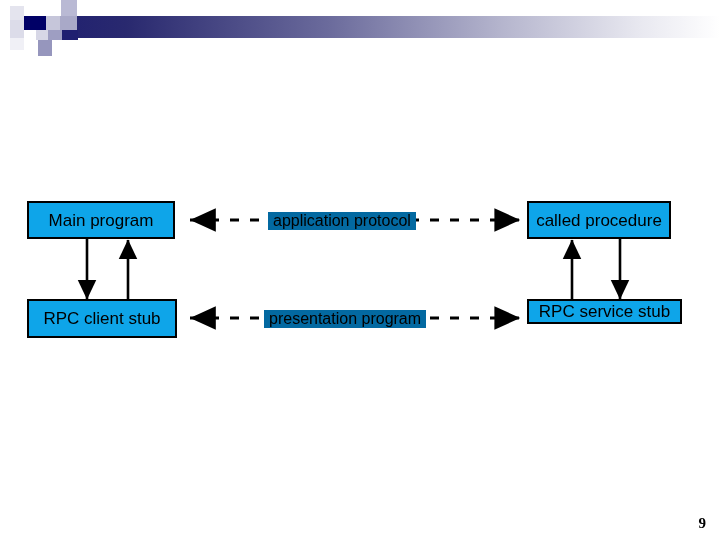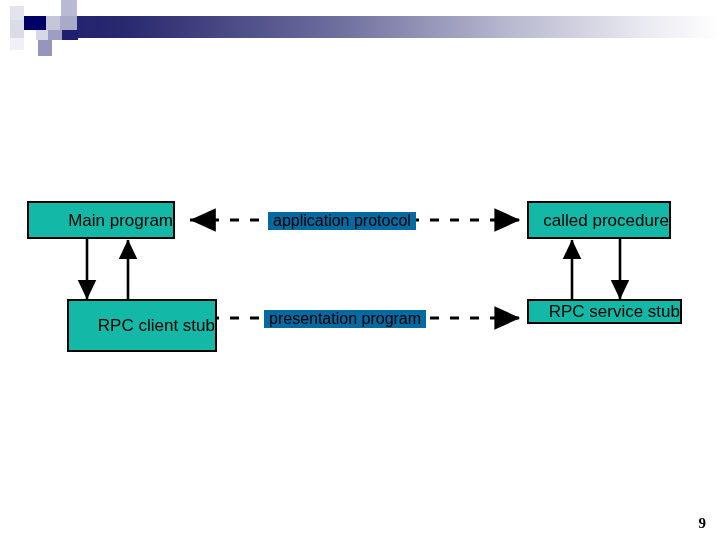--- a/index.html
+++ b/index.html
@@ -32,35 +32,35 @@
     top: 0;
     width: 720px;
     height: 540px;
   }
 
   
   .node-box {
     position: absolute;
     box-sizing: border-box;
     border: 2px solid #000000;
-    background: #14b8a6;
+    background: #0ea5e9;
     display: flex;
     align-items: center;
-    justify-content: flex-end;
+    justify-content: center;
   }
   .node-label {
     font-family: "Liberation Sans", sans-serif;
     font-size: 17px;
     color: #000000;
     line-height: 1;
     white-space: nowrap;
   }
 
   #box-main-program   { left: 27px;  top: 201px; width: 148px; height: 38px; }
-  #box-rpc-client     { left: 27px;  top: 299px; width: 150px; height: 53px; margin-left: 40px; }
+  #box-rpc-client     { left: 27px;  top: 299px; width: 150px; height: 39px; }
   #box-called-proc    { left: 527px; top: 201px; width: 144px; height: 38px; }
   #box-rpc-service    { left: 527px; top: 299px; width: 155px; height: 25px; }
 
   
   .protocol-label {
     position: absolute;
     font-family: "Liberation Sans", sans-serif;
     font-size: 16px;
     color: #000000;
     background: #0369a1;

